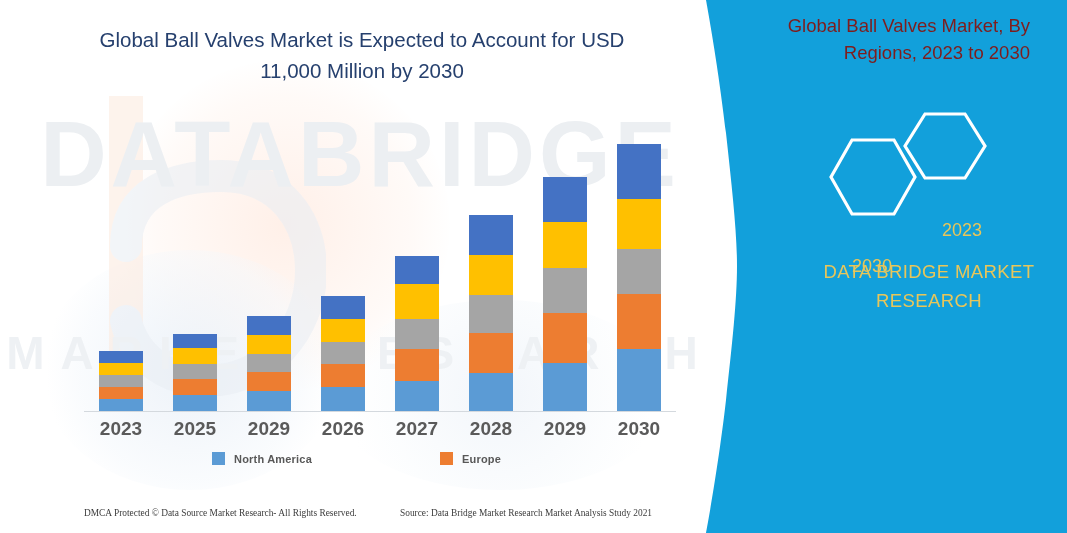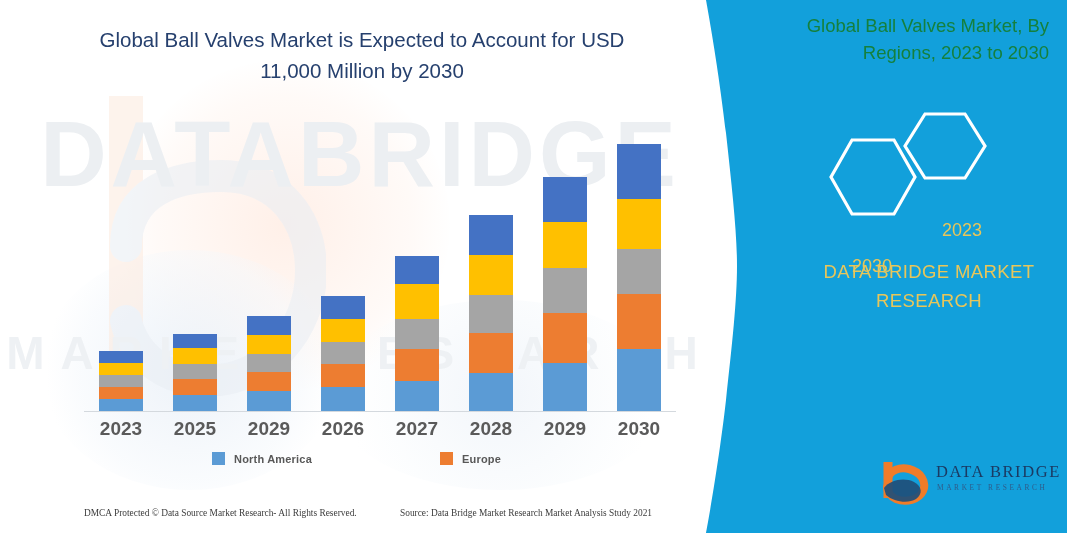--- a/index.html
+++ b/index.html
@@ -52,22 +52,22 @@
   .legend-label{font-size:11px;font-weight:700;color:#585858;letter-spacing:.2px;}
 
   
   .footer{position:absolute;top:508px;left:0;width:700px;font-family:"Liberation Serif",serif;
     font-size:9.4px;color:#3c3c3c;}
   .footer .f1{position:absolute;left:84px;top:0;white-space:nowrap;}
   .footer .f2{position:absolute;left:400px;top:0;white-space:nowrap;}
 
   
   #rightpanel{position:absolute;left:0;top:0;width:1067px;height:533px;}
-  .rp-title{position:absolute;left:737px;top:12px;width:312px;text-align:right;
-    color:#15803d;font-size:18.5px;line-height:27px;font-weight:400;}
+  .rp-title{position:absolute;left:718px;top:12px;width:312px;text-align:right;
+    color:#7f1d1d;font-size:18.5px;line-height:27px;font-weight:400;}
   .hex-wrap{position:absolute;left:820px;top:92px;width:230px;height:130px;}
   .hex-text{position:absolute;color:#e8c65a;font-size:18px;font-weight:400;}
   .hex-2023-text{left:122px;top:128px;}
   .hex-2030-text{left:32px;top:164px;}
   .dbmr-text{position:absolute;left:795px;top:257px;width:268px;text-align:center;
     color:#e8c65a;font-size:18.5px;line-height:29px;letter-spacing:.4px;}
   .logo{position:absolute;left:880px;top:458px;width:180px;height:48px;}
   .logo-main{position:absolute;left:56px;top:4px;font-family:"Liberation Serif",serif;
     font-size:16.5px;letter-spacing:1.6px;color:#1b3a63;white-space:nowrap;}
   .logo-sub{position:absolute;left:57px;top:25px;font-family:"Liberation Serif",serif;
@@ -211,23 +211,14 @@
     </svg>
     <span class="hex-text hex-2023-text">2023</span>
     <span class="hex-text hex-2030-text">2030</span>
   </div>
 
   <div class="dbmr-text">
     <span>DATA BRIDGE MARKET</span><br>
     <span>RESEARCH</span>
   </div>
 
-  <div class="logo">
-    <svg viewBox="0 0 52 48" width="52" height="48">
-      <path d="M8 4 L8 40" stroke="#F07C29" stroke-width="9" fill="none" stroke-linecap="butt"></path>
-      <path d="M8 20 C10 12, 20 9, 29 11 C41 14, 47 24, 43 33 C39 42, 26 45, 16 41 C10 38, 7 33, 7 29" stroke="#F07C29" stroke-width="8" fill="none" stroke-linecap="round"></path>
-      <path d="M4 30 C10 22, 24 19, 34 24 C42 28, 43 36, 36 41 C28 46, 14 44, 6 37" fill="#1F4E79" opacity=".92"></path>
-    </svg>
-    <span class="logo-main">DATA BRIDGE</span>
-    <span class="logo-sub">MARKET RESEARCH</span>
-  </div>
 
 </div>
 
 </body></html>

